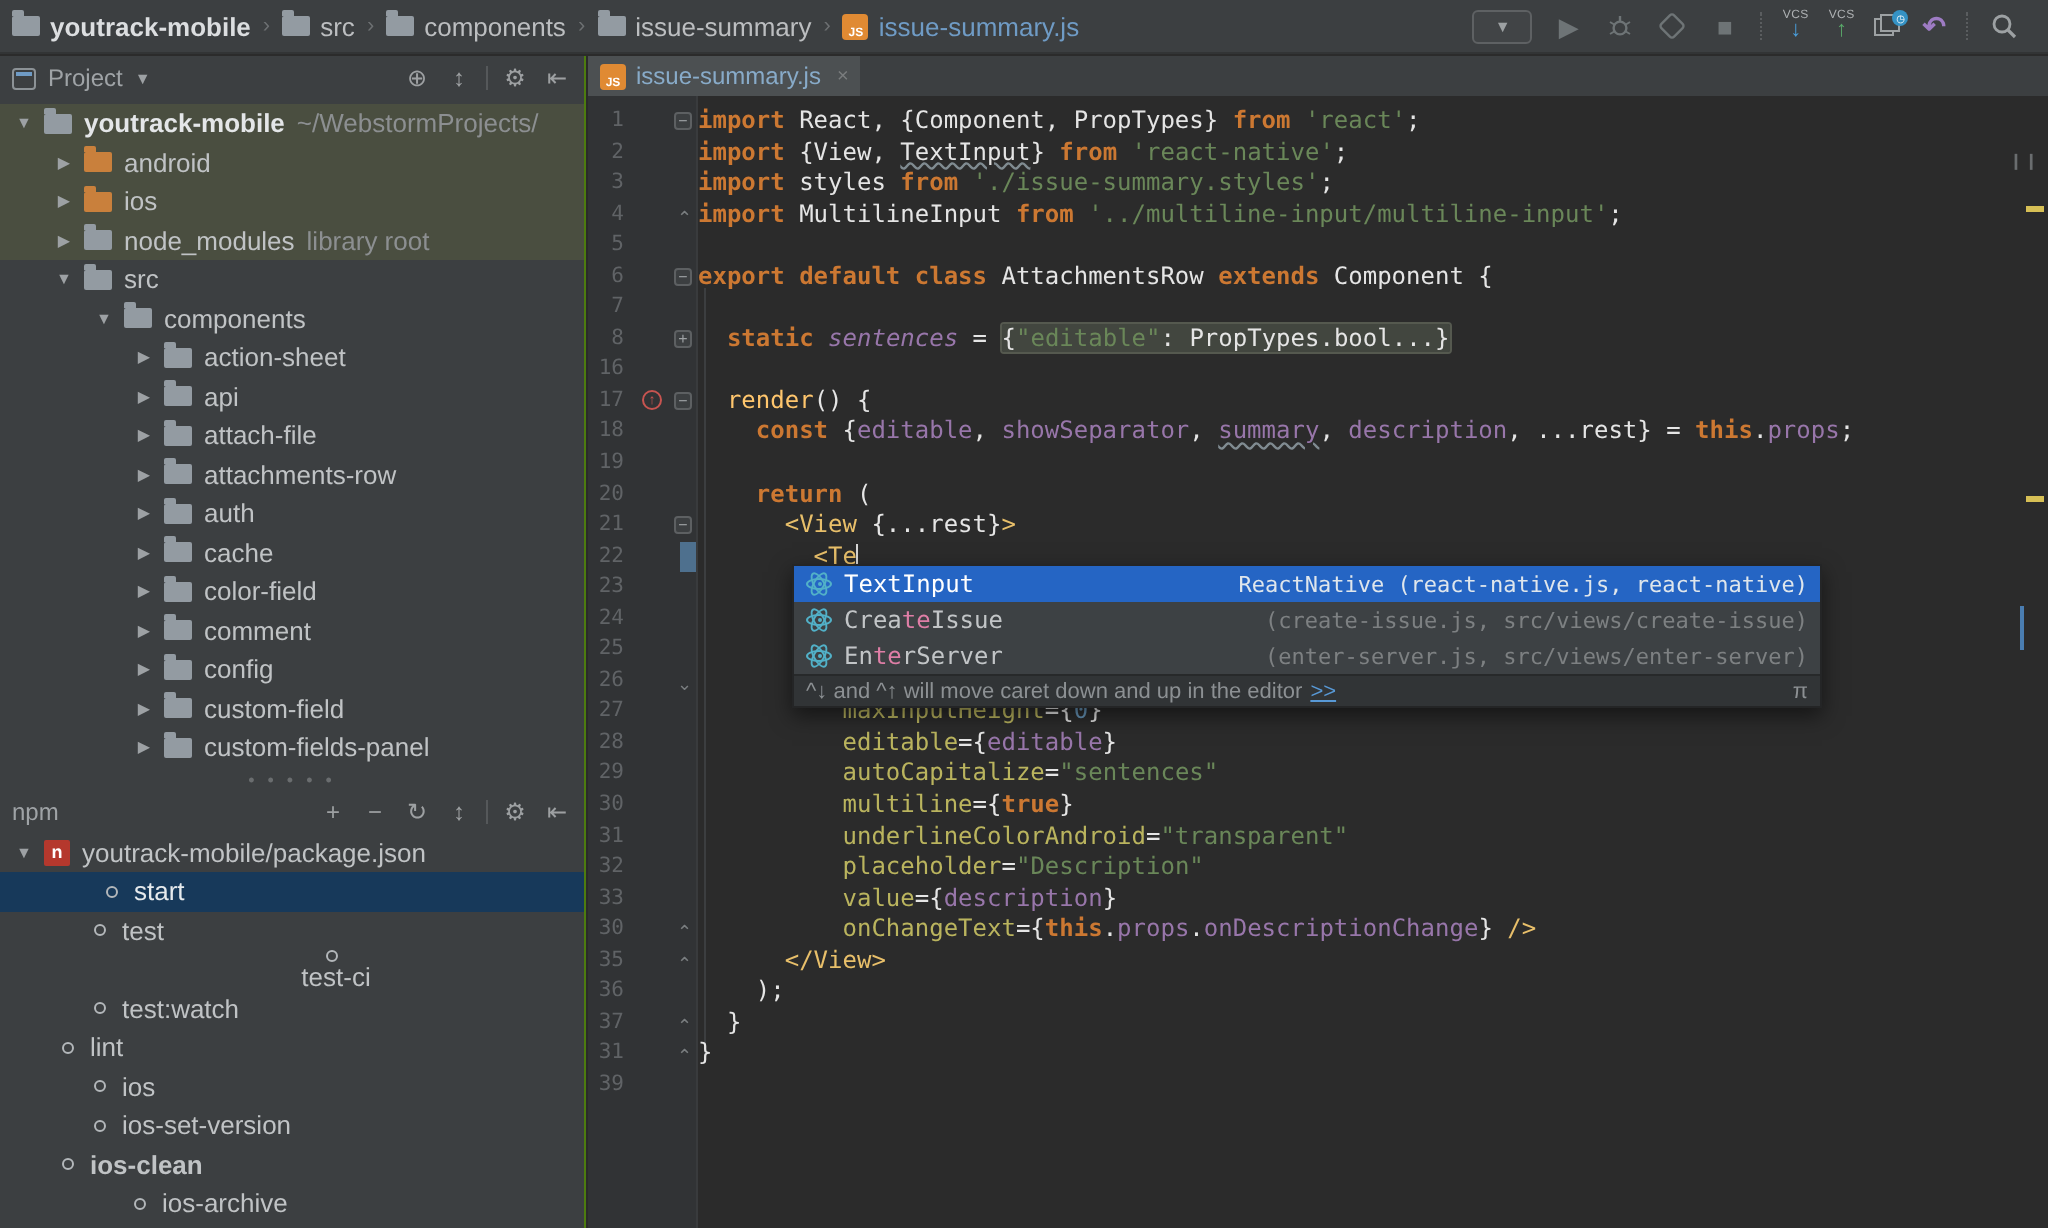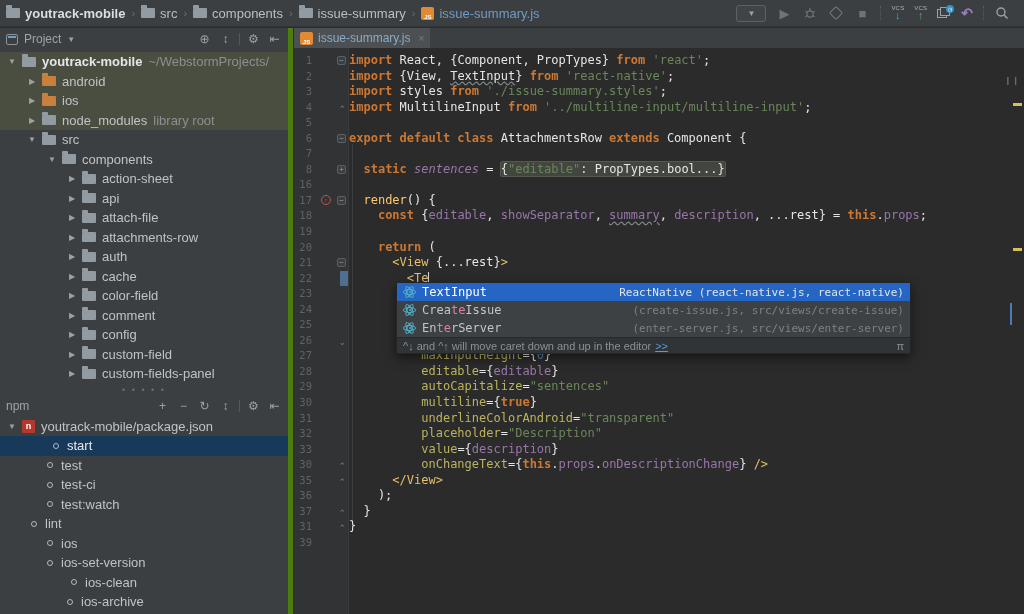--- a/index.html
+++ b/index.html
@@ -41,21 +41,21 @@
     border:1px solid #9da1a3; background:#3c3f41; }
   .changesico .r2 { position:absolute; left:3px; top:0; width:10px; height:9px;
     border:1px solid #9da1a3; background:#3c3f41; }
   .changesico .clock { position:absolute; right:-3px; top:-2px; width:8px; height:8px;
     border-radius:50%; background:#3592c4; color:#fff; font-size:5px;
     display:flex; align-items:center; justify-content:center; }
   .undoico { color:#9e7cc4; font-size:14px; font-weight:bold; }
 
   
   .leftpanel { position:absolute; left:0; top:28px; width:293px; bottom:0;
-    background:#3c3f41; border-right:5px solid #4d7c0f; display:flex;
+    background:#3c3f41; border-right:1px solid #4d7c0f; display:flex;
     flex-direction:column; }
   .panelhead { height:22px; flex:none; display:flex; align-items:center;
     padding:0 6px; color:#9fa3a6; font-size:12px; gap:6px; }
   .panelhead .spacer { flex:1; }
   .phico { color:#9da0a2; font-size:12px; width:15px; text-align:center; cursor:default; }
   .phsep { width:1px; height:12px; border-left:1px solid #55585a; }
   .winico { width:12px; height:11px; border:1px solid #8c9296; border-radius:2px;
     position:relative; flex:none; }
   .winico::before { content:""; position:absolute; left:1px; top:1px; right:1px;
     height:2px; background:#6f9bc5; }
@@ -344,41 +344,41 @@
           <span>youtrack-mobile/package.json</span>
         </div>
         <div class="trow sel" style="padding-left: 50px;">
           <span class="bullet"></span>
           <span>start</span>
         </div>
         <div class="trow" style="padding-left: 44px;">
           <span class="bullet"></span>
           <span>test</span>
         </div>
+        <div class="trow" style="padding-left: 44px; flex-direction: column;">
+          <span class="bullet"></span>
+          <span>test-ci</span>
+        </div>
         <div class="trow" style="padding-left: 44px;">
           <span class="bullet"></span>
-          <span>test-ci</span>
+          <span>test:watch</span>
+        </div>
+        <div class="trow" style="padding-left: 28px;">
+          <span class="bullet"></span>
+          <span>lint</span>
         </div>
         <div class="trow" style="padding-left: 44px;">
           <span class="bullet"></span>
-          <span>test:watch</span>
-        </div>
-        <div class="trow" style="padding-left: 28px;">
-          <span class="bullet"></span>
-          <span>lint</span>
+          <span>ios</span>
         </div>
         <div class="trow" style="padding-left: 44px;">
           <span class="bullet"></span>
-          <span>ios</span>
-        </div>
-        <div class="trow" style="padding-left: 44px;">
-          <span class="bullet"></span>
           <span>ios-set-version</span>
         </div>
-        <div class="trow" style="padding-left: 68px;">
+        <div class="trow" style="padding-left: 28px; font-weight: bold;">
           <span class="bullet"></span>
           <span>ios-clean</span>
         </div>
         <div class="trow" style="padding-left: 44px; margin-left: 20px;">
           <span class="bullet"></span>
           <span>ios-archive</span>
         </div>
       </div>
   </div>
 

